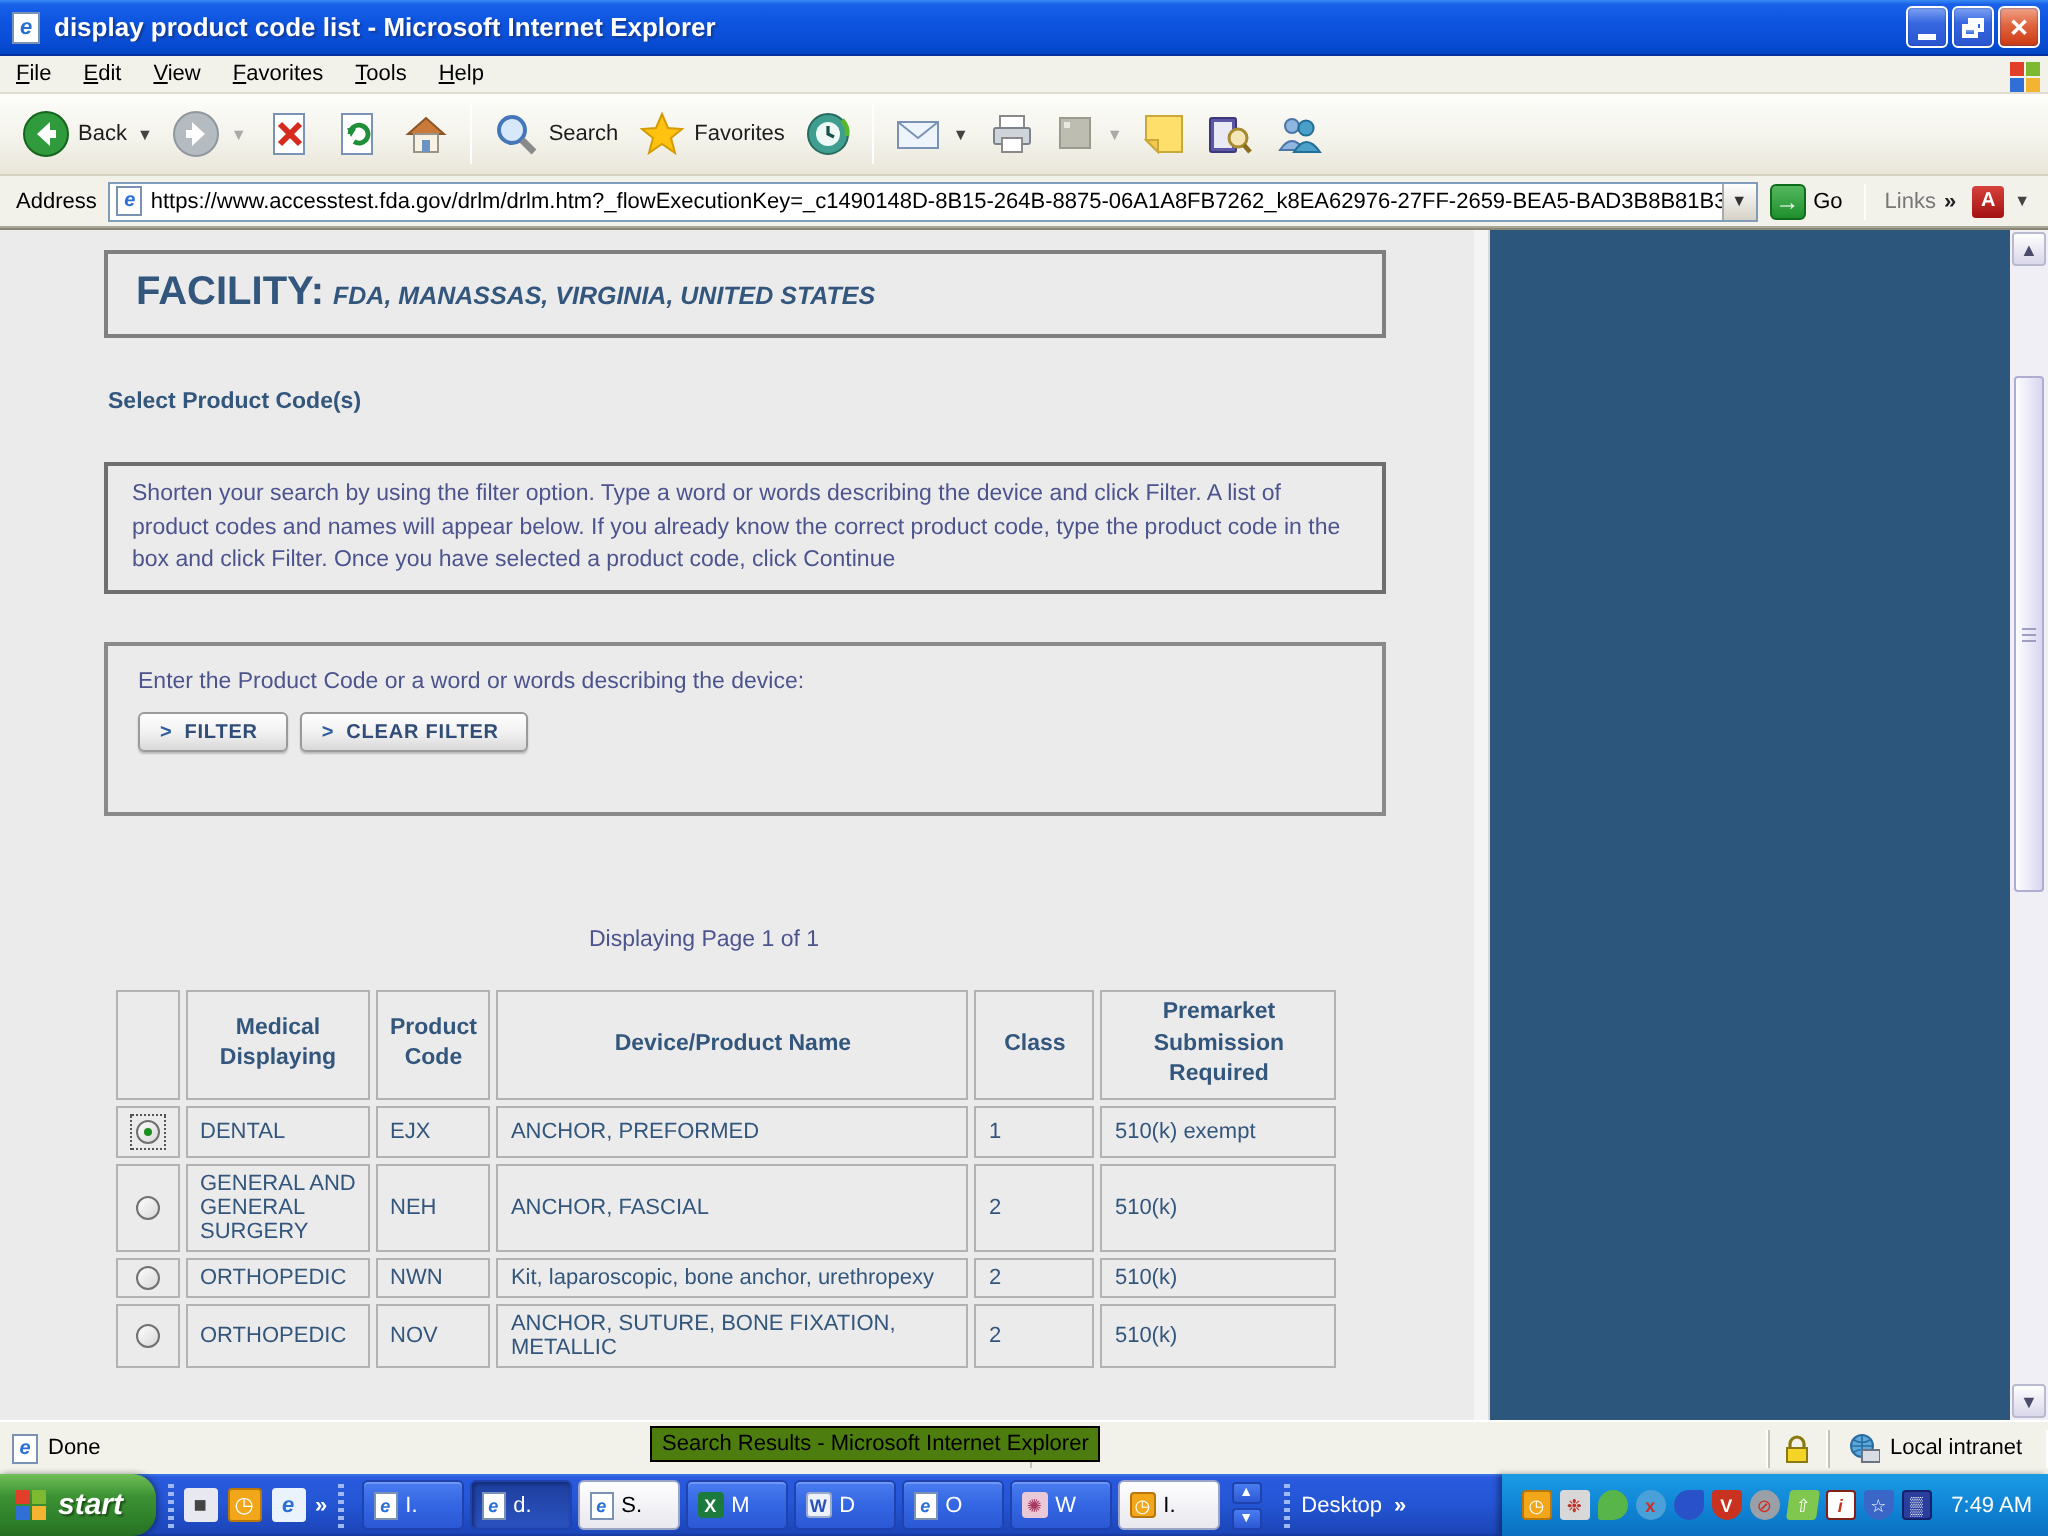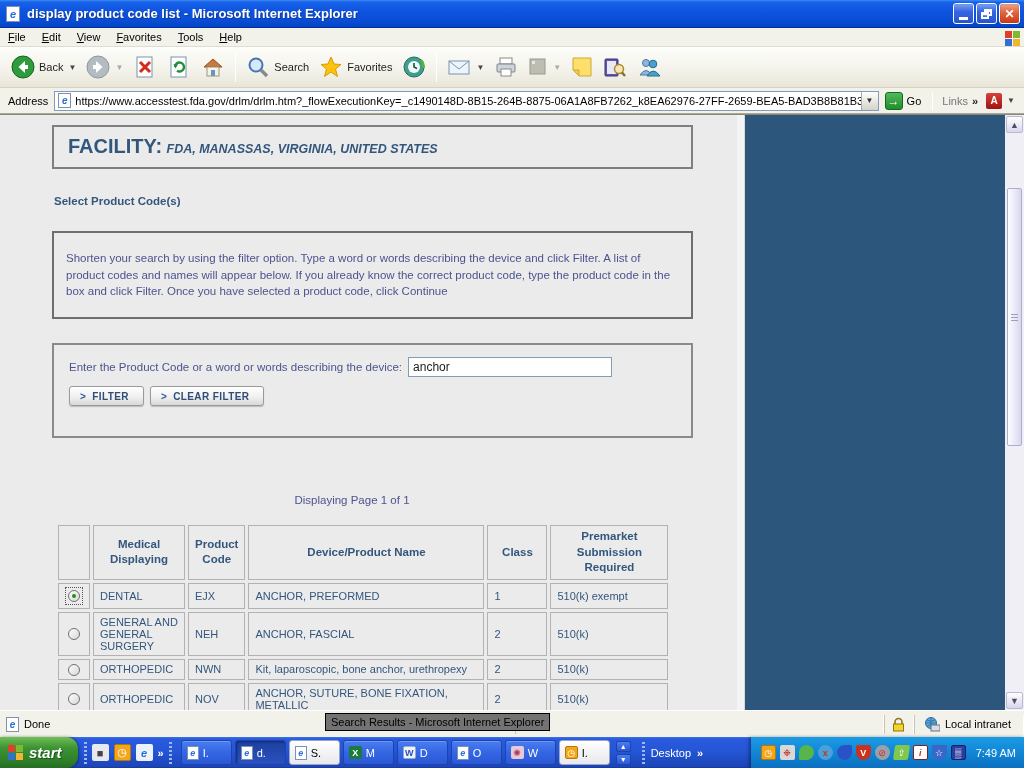--- a/index.html
+++ b/index.html
@@ -69,21 +69,21 @@
   .sthumb { width:15px; height:258px; margin-top:54px; border:1px solid #b0aed0; border-radius:2px;
     background:linear-gradient(90deg,#fdfdff,#d8d6ef); position:relative; }
   .sthumb i { position:absolute; left:3px; right:3px; top:50%; height:1px; background:#9e9cc0; box-shadow:0 3px 0 #9e9cc0,0 -3px 0 #9e9cc0; }
   .strack-rest { flex:1; }
 
   
   .facility-box { width:641px; border:2px solid #7f7f7f; padding:8px 14px 9px; margin-bottom:26px; }
   .facility-label { color:#33567d; font-weight:bold; font-size:20px; }
   .facility-value { color:#33567d; font-weight:bold; font-style:italic; font-size:12.5px; }
   .section-title { color:#33567d; font-weight:bold; font-size:11.5px; margin:0 0 24px 2px; }
-  .instruction-box { width:641px; border:2px solid #6f6f6f; padding:17px 12px; color:#4c548e; font-size:11.5px; line-height:1.45; margin-bottom:24px; }
+  .instruction-box { width:641px; border:2px solid #6f6f6f; padding:6px 12px; color:#4c548e; font-size:11.5px; line-height:1.45; margin-bottom:24px; }
   .filter-box { width:641px; border:2px solid #8a8a8a; padding:12px 15px 30px; margin-bottom:56px; }
   .filter-row { display:flex; align-items:center; }
   .filter-label { color:#4c548e; font-size:11.5px; margin-right:6px; }
   .filter-input { width:204px; height:20px; border:1px solid #7f9db9; background:#fff; font-size:12px; color:#1a1a1a; padding:1px 4px; }
   .btn-row { display:flex; gap:6px; margin-top:9px; }
   .xbtn { height:20px; padding:0 14px 0 10px; border:1px solid #9a9a9a; border-radius:3px;
     background:linear-gradient(180deg,#ffffff 0%,#f0f0f0 55%,#d8d8d8 100%); box-shadow:0 1px 1px #bbb;
     display:flex; align-items:center; gap:6px; color:#2f4d77; font-size:10px; font-weight:bold; letter-spacing:.4px; }
   .xbtn .gt { color:#2f5e9e; font-weight:bold; font-size:10px; }
   .paging { width:600px; text-align:center; color:#4c548e; font-size:11.5px; margin-bottom:16px; }
@@ -100,21 +100,21 @@
   .focus-ring { display:inline-block; padding:2px; border:1px dotted #555; line-height:0; }
 
   
   .statusbar { height:27px; flex:0 0 27px; background:#f2f1ea; border-top:1px solid #fff;
     display:flex; align-items:center; font-size:11px; color:#000; }
   .sb-left { display:flex; align-items:center; gap:5px; padding-left:6px; width:515px; }
   .sb-pane { height:19px; border-left:1px solid #c6c3b0; border-right:1px solid #fff; }
   .sb-mid { flex:1; }
   .sb-lock { width:30px; display:flex; justify-content:center; align-items:center; }
   .sb-zone { display:flex; align-items:center; gap:5px; padding:0 12px 0 8px; }
-  .tooltip { position:absolute; left:325px; top:713px; background:#737373; border:1px solid #000;
+  .tooltip { position:absolute; left:325px; top:713px; background:#4d7c0f; border:1px solid #000;
     font-size:11px; color:#000; padding:2px 5px; z-index:50; }
 
   
   .taskbar { height:31px; flex:0 0 31px; display:flex; align-items:stretch;
     background:linear-gradient(180deg,#3d76e6 0%,#2a5ade 6%,#2456d6 45%,#1c45b8 95%,#15379c 100%);border-radius:15px; }
   .start-btn { display:flex; align-items:center; gap:6px; padding:0 16px 0 8px; border-radius:0 12px 12px 0;
     background:linear-gradient(180deg,#70bf57 0%,#3d9334 35%,#2d7d28 80%,#256e22 100%);
     box-shadow:1px 0 3px rgba(0,0,0,.4); color:#fff; font-size:15px; font-weight:bold; font-style:italic; text-shadow:1px 1px 1px #1c4f18; }
   .qlaunch { display:flex; align-items:center; gap:5px; padding:0 6px; }
   .qdots { width:3px; height:22px; background:repeating-linear-gradient(180deg,#9db8f2 0 2px,transparent 2px 4px); }
@@ -313,21 +313,20 @@
         <span class="facility-value">FDA, MANASSAS, VIRGINIA, UNITED STATES</span>
       </div>
 
       <div class="section-title">Select Product Code(s)</div>
 
       <div class="instruction-box">Shorten your search by using the filter option. Type a word or words describing the device and click Filter. A list of product codes and names will appear below. If you already know the correct product code, type the product code in the box and click Filter. Once you have selected a product code, click Continue</div>
 
       <div class="filter-box">
         <div class="filter-row">
           <span class="filter-label">Enter the Product Code or a word or words describing the device:</span>
-          <input class="filter-input" type="text" value="anchor" style="">
         </div>
         <div class="btn-row">
           <span class="xbtn">
             <span class="gt">&gt;</span>
             <span>FILTER</span>
           </span>
           <span class="xbtn">
             <span class="gt">&gt;</span>
             <span>CLEAR FILTER</span>
           </span>

